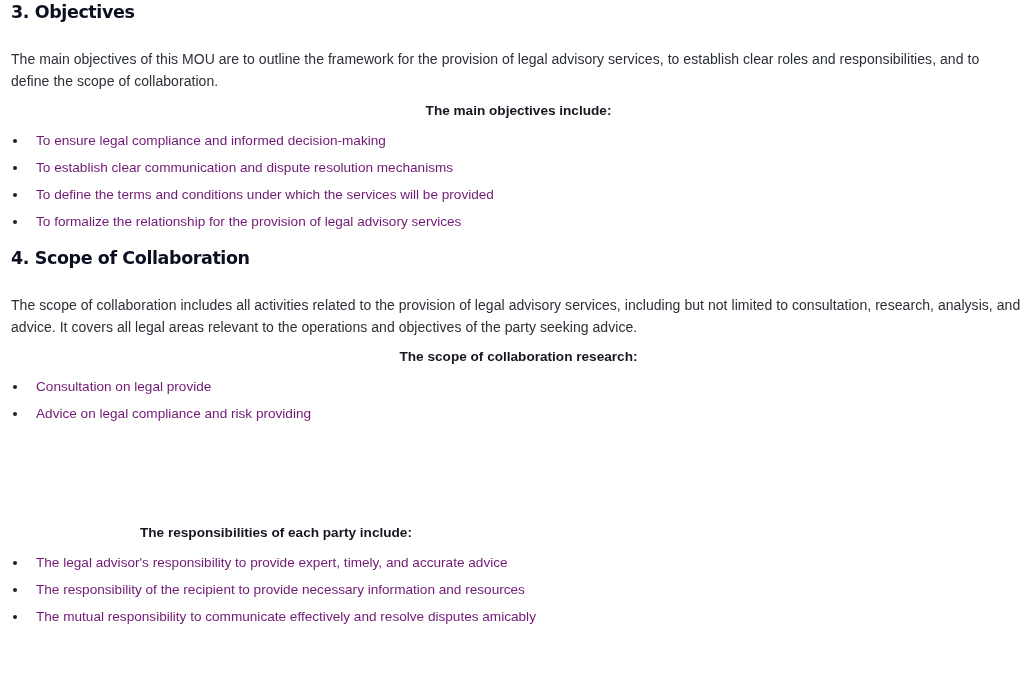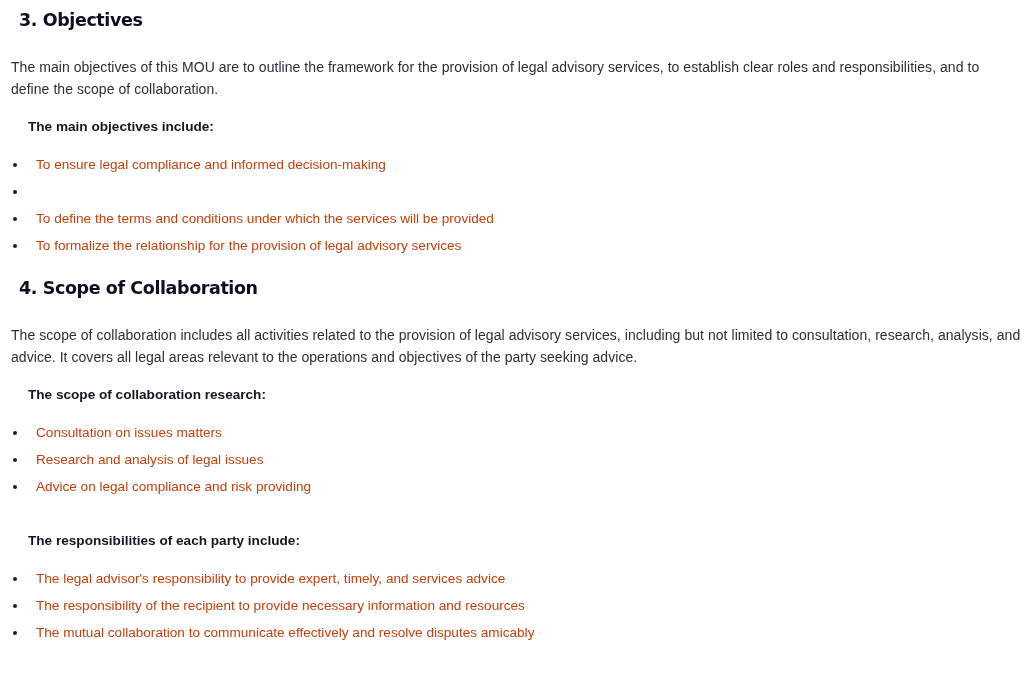--- a/index.html
+++ b/index.html
@@ -18,69 +18,70 @@
     .doc {
       position: absolute;
       left: 11px;
       top: 0;
       width: 1010px;
     }
     .section {
       position: relative;
     }
     .heading {
-      margin: 8px;
+      margin: 0;
       font-family: "DejaVu Sans", sans-serif;
       font-weight: bold;
       font-size: 17.5px;
       line-height: 24px;
       color: #0b0f1f;
       letter-spacing: -0.4px;
       height: 24px;
     }
     .para {
       margin: 0;
       font-size: 14px;
       line-height: 22px;
       color: #2b2f36;
       letter-spacing: 0.05px;
     }
     .subhead {
-      margin: 12px;
+      margin: 4px;
       padding-left: 5px;
       font-size: 13.6px;
       line-height: 22px;
       font-weight: bold;
       color: #14171f;
       height: 26px;
+      text-align: center;
     }
     .bullets {
       list-style: none;
       margin: 0;
       padding: 0;
     }
     .bullet {
       position: relative;
       height: 27px;
       line-height: 22px;
       font-size: 13.6px;
-      color: #c2410c;
+      color: #701a75;
       padding-left: 25px;
     }
     .bullet-dot {
       position: absolute;
       left: 2px;
       top: 9px;
       width: 4px;
       height: 4px;
       border-radius: 50%;
       background: #1c1f26;
     }
     #sec3 { position: absolute; top: 0; }
-    #sec4 { position: absolute; top: 268px; }
+    #sec4 { position: absolute; top: 246px; }
     #sec5 { position: absolute; top: 504px; }
     .heading-wrap { height: 38px; }
   </style>
 </head>
 <body>
 
 <div class="doc">
 
   <section class="section" id="sec3">
     <div class="heading-wrap" style="padding-top:0;">
@@ -90,20 +91,21 @@
     <p class="para">The main objectives of this MOU are to outline the framework for the provision of legal advisory services, to establish clear roles and responsibilities, and to define the scope of collaboration.</p>
     <div style="height:4px;"></div>
     <p class="subhead">The main objectives include:</p>
     <ul class="bullets">
       <li class="bullet">
         <span class="bullet-dot"></span>
         <span>To ensure legal compliance and informed decision-making</span>
       </li>
       <li class="bullet">
         <span class="bullet-dot"></span>
+        <span>To establish clear communication and dispute resolution mechanisms</span>
       </li>
       <li class="bullet">
         <span class="bullet-dot"></span>
         <span>To define the terms and conditions under which the services will be provided</span>
       </li>
       <li class="bullet">
         <span class="bullet-dot"></span>
         <span>To formalize the relationship for the provision of legal advisory services</span>
       </li>
     </ul>
@@ -113,46 +115,42 @@
     <div class="heading-wrap">
       <h2 class="heading">4. Scope of Collaboration</h2>
     </div>
     <div style="height:10px;"></div>
     <p class="para">The scope of collaboration includes all activities related to the provision of legal advisory services, including but not limited to consultation, research, analysis, and advice. It covers all legal areas relevant to the operations and objectives of the party seeking advice.</p>
     <div style="height:4px;"></div>
     <p class="subhead">The scope of collaboration research:</p>
     <ul class="bullets">
       <li class="bullet">
         <span class="bullet-dot"></span>
-        <span>Consultation on issues matters</span>
-      </li>
-      <li class="bullet">
-        <span class="bullet-dot"></span>
-        <span>Research and analysis of legal issues</span>
+        <span>Consultation on legal provide</span>
       </li>
       <li class="bullet">
         <span class="bullet-dot"></span>
         <span>Advice on legal compliance and risk providing</span>
       </li>
     </ul>
   </section>
 
   <section class="section" id="sec5">
     <div style="height:10px;"></div>
     <div style="height:4px;"></div>
     <p class="subhead">The responsibilities of each party include:</p>
     <ul class="bullets">
       <li class="bullet">
         <span class="bullet-dot"></span>
-        <span>The legal advisor's responsibility to provide expert, timely, and services advice</span>
+        <span>The legal advisor's responsibility to provide expert, timely, and accurate advice</span>
       </li>
       <li class="bullet">
         <span class="bullet-dot"></span>
         <span>The responsibility of the recipient to provide necessary information and resources</span>
       </li>
       <li class="bullet">
         <span class="bullet-dot"></span>
-        <span>The mutual collaboration to communicate effectively and resolve disputes amicably</span>
+        <span>The mutual responsibility to communicate effectively and resolve disputes amicably</span>
       </li>
     </ul>
   </section>
 
 </div>
 
 </body></html>

